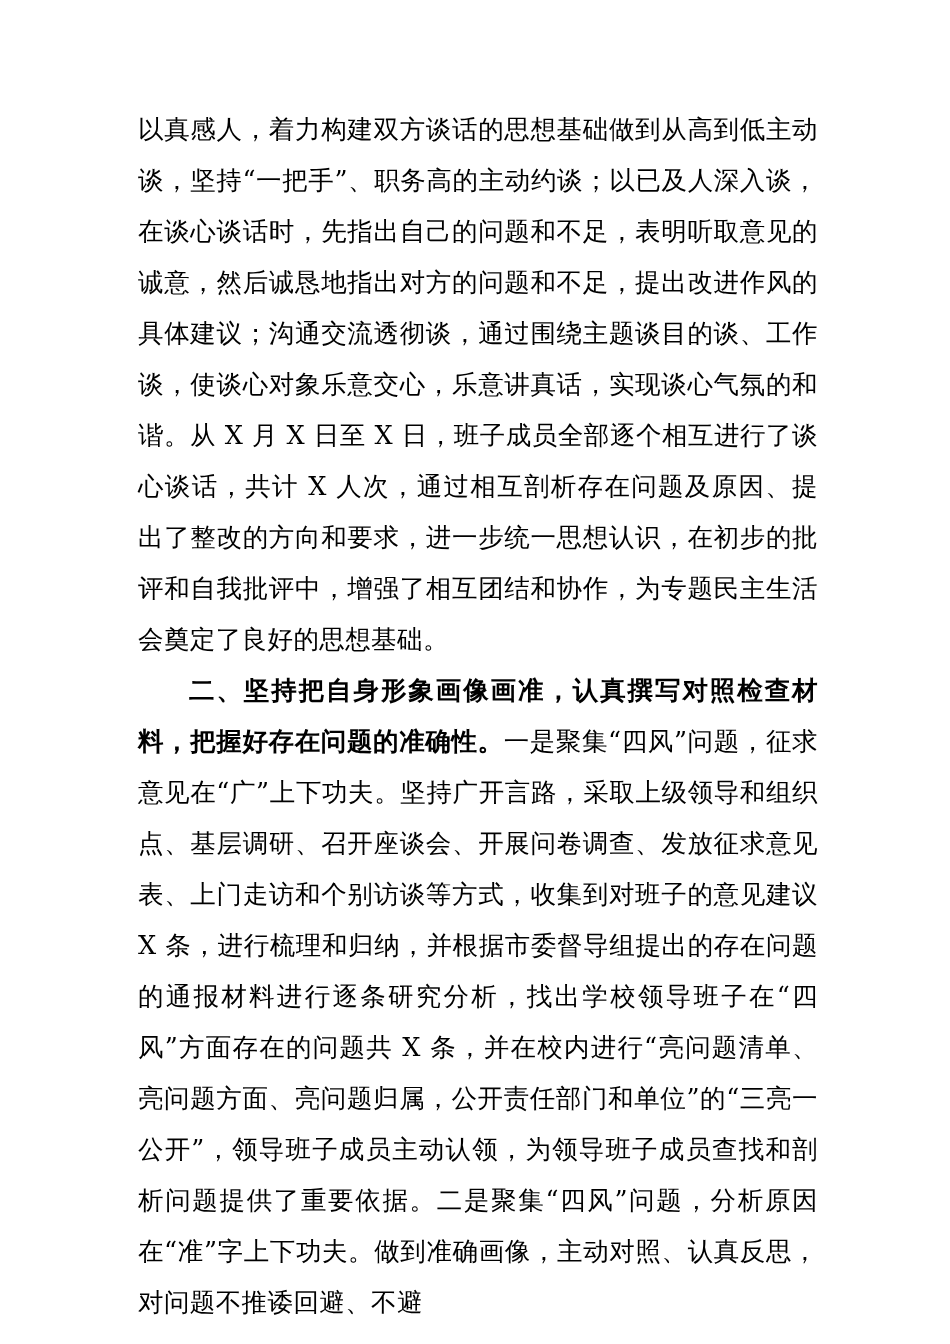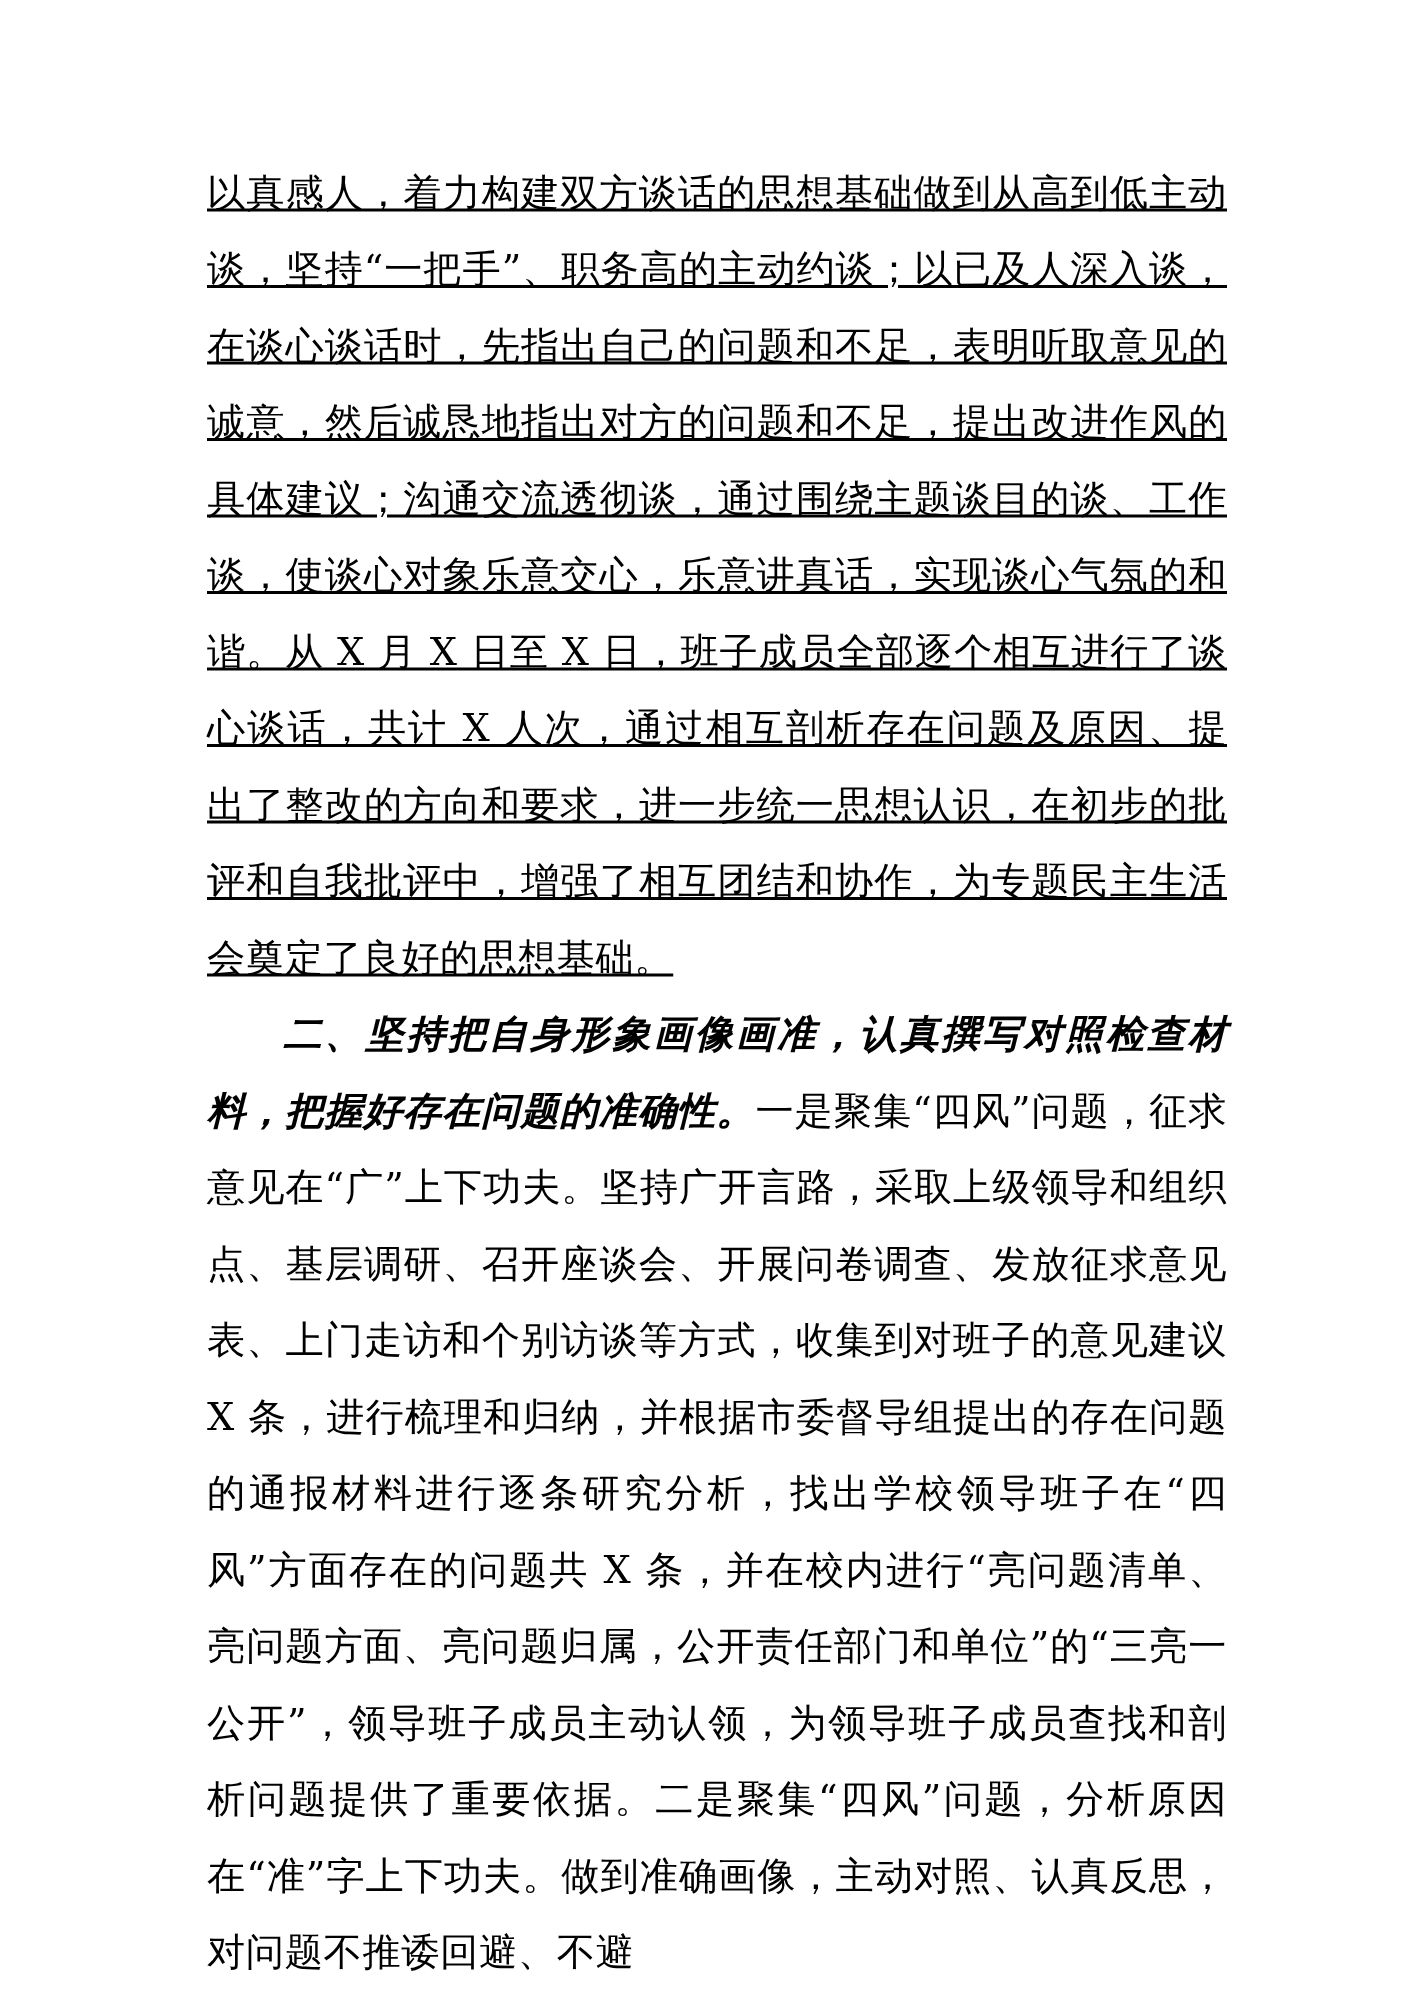--- a/index.html
+++ b/index.html
@@ -21,29 +21,27 @@
   .doc-body {
     font-size: 25.5px;
     line-height: 51px;
     text-align: justify;
     text-justify: inter-ideograph;
     letter-spacing: 0.4px;
   }
   p.para {
     margin: 0;
     text-indent: 0;
-    text-decoration: underline;
   }
   p.indent {
     margin: 0;
     text-indent: 2em;
   }
   .bold {
     font-weight: bold;
-    font-style: italic;
   }
 </style>
 </head>
 <body>
 
 <div class="page">
   <div class="doc-body">
 
     <p class="para"><span>以真感人，着力构建双方谈话的思想基础做到从高到低主动谈，坚持“一把手”、职务高的主动约谈；以已及人深入谈，在谈心谈话时，先指出自己的问题和不足，表明听取意见的诚意，然后诚恳地指出对方的问题和不足，提出改进作风的具体建议；沟通交流透彻谈，通过围绕主题谈目的谈、工作谈，使谈心对象乐意交心，乐意讲真话，实现谈心气氛的和谐。从 X 月 X 日至 X 日，班子成员全部逐个相互进行了谈心谈话，共计 X 人次，通过相互剖析存在问题及原因、提出了整改的方向和要求，进一步统一思想认识，在初步的批评和自我批评中，增强了相互团结和协作，为专题民主生活会奠定了良好的思想基础。</span></p>
 

